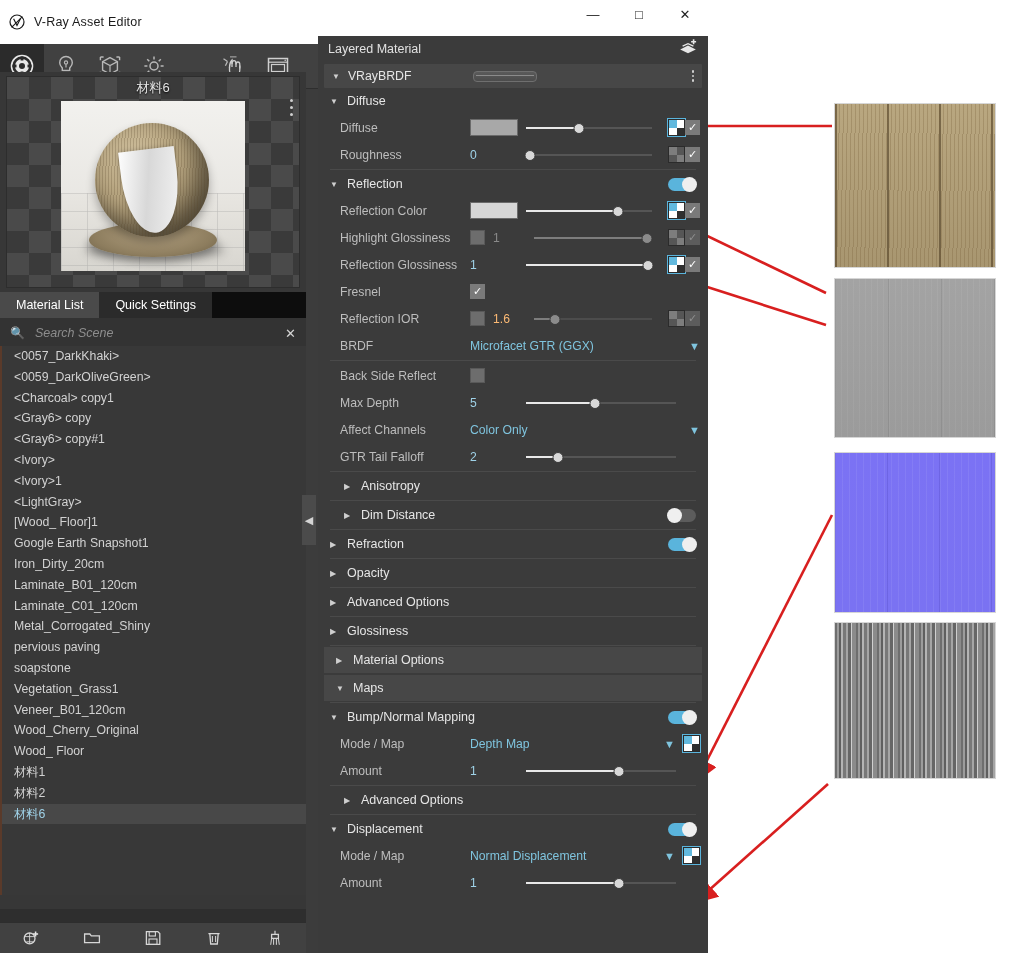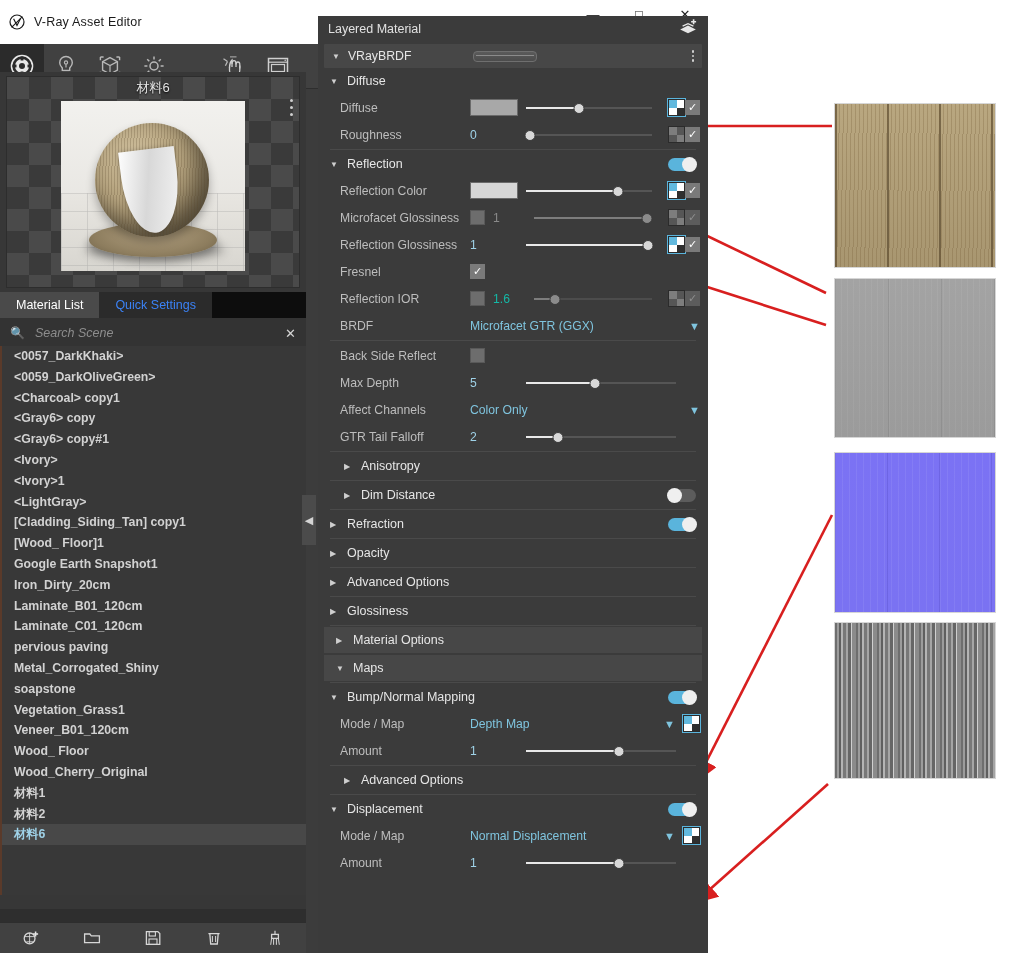--- a/index.html
+++ b/index.html
@@ -52,52 +52,52 @@
     background:linear-gradient(100deg,#fdfdfd 0%,#d8d8d8 45%,#f4f4f4 100%);
     box-shadow:0 0 5px rgba(0,0,0,.25);transform:rotate(-7deg);}
   .pv-base{position:absolute;left:28px;bottom:14px;width:128px;height:34px;border-radius:50%;
     background:radial-gradient(ellipse at 50% 35%, #b3a181 0%, #8d7d5e 65%, #6a5e46 100%);
     box-shadow:0 4px 9px rgba(0,0,0,.33);}
   .pv-shadow{position:absolute;left:24px;bottom:10px;width:140px;height:22px;border-radius:50%;
     background:rgba(0,0,0,.22);filter:blur(5px);}
 
   
   #tabs{display:flex;height:26px;background:#0d0d0d;margin-top:4px;}
-  .tab{padding:0 16px;display:flex;align-items:center;font-size:12.5px;color:#3b82f6;background:#0d0d0d;}
+  .tab{padding:0 16px;display:flex;align-items:center;font-size:12.5px;color:#ffffff;background:#0d0d0d;}
   .tab.active{background:#4a4a4a;color:#ffffff;}
   .tab:not(.active){background:#2b2b2b;}
   #tabs .tab-fill{flex:1;background:#0d0d0d;}
 
   
   #search-row{height:30px;background:#333333;display:flex;align-items:center;padding:0 10px;
     border-bottom:1px solid #2a2a2a;}
   #search-row .s-icon{color:#d6d6d6;font-size:12px;margin-right:8px;font-weight:bold;}
   #search-input{flex:1;background:transparent;border:0;outline:none;color:#8d8d8d;font-size:12.5px;
     font-style:italic;font-family:inherit;}
   #search-input::placeholder{color:#8d8d8d;font-style:italic;}
   #search-clear{color:#d6d6d6;font-size:13px;font-weight:bold;cursor:pointer;}
 
   
   #mat-list{position:absolute;left:0;right:0;top:274px;bottom:58px;background:#383838;overflow:hidden;
-    border-left:2px solid #5a3a2a;font-weight:bold;}
+    border-left:2px solid #5a3a2a;}
   .mat-item{height:20.8px;line-height:20.8px;padding-left:12px;font-size:12.3px;color:#d2d2d2;white-space:nowrap;}
   .mat-item.selected{background:#484848;color:#9fd2e8;}
 
   
   #bottom-bar{position:absolute;left:0;right:0;bottom:0;height:30px;background:#414141;display:flex;
     align-items:center;justify-content:space-around;border-top:1px solid #2d2d2d;}
   #bottom-strip{position:absolute;left:0;right:0;bottom:30px;height:14px;background:#2e2e2e;}
   .bi{width:34px;height:26px;display:flex;align-items:center;justify-content:center;}
 
   
   #collapse-handle{position:absolute;left:302px;top:495px;width:14px;height:50px;background:#4b4b4b;
     display:flex;align-items:center;justify-content:center;color:#d4d4d4;font-size:11px;z-index:6;}
 
   
-  #prop-pane{position:absolute;left:318px;top:16px;width:390px;bottom:0;background:#3b3b3b;overflow:hidden;}
+  #prop-pane{position:absolute;left:318px;top:36px;width:390px;bottom:0;background:#3b3b3b;overflow:hidden;}
   #prop-header{height:26px;display:flex;align-items:center;padding:0 10px;background:#3b3b3b;}
   #prop-header .ph-title{font-size:12.5px;color:#e2e2e2;flex:1;}
   #brdf-row{height:24px;margin:2px 6px 0 6px;background:#474747;display:flex;align-items:center;padding:0 8px;
     border-radius:1px;}
   #brdf-row .arrow{color:#cfcfcf;font-size:8px;margin-right:8px;}
   #brdf-row .name{font-size:12.3px;color:#e6e6e6;flex:0 0 auto;}
   #brdf-row .layerbar{width:62px;height:9px;margin-left:62px;border:1px solid #6f6f6f;border-radius:4px;
     background:linear-gradient(#5a5a5a,#4c4c4c);position:relative;}
   #brdf-row .layerbar:after{content:"";position:absolute;left:2px;right:2px;top:3px;height:1px;background:#8b8b8b;}
   #brdf-row .kebab{margin-left:auto;display:flex;flex-direction:column;gap:2px;}
@@ -305,33 +305,32 @@
 
     <div id="mat-list">
         <div class="mat-item">&lt;0057_DarkKhaki&gt;</div>
         <div class="mat-item">&lt;0059_DarkOliveGreen&gt;</div>
         <div class="mat-item">&lt;Charcoal&gt; copy1</div>
         <div class="mat-item">&lt;Gray6&gt; copy</div>
         <div class="mat-item">&lt;Gray6&gt; copy#1</div>
         <div class="mat-item">&lt;Ivory&gt;</div>
         <div class="mat-item">&lt;Ivory&gt;1</div>
         <div class="mat-item">&lt;LightGray&gt;</div>
-        <div class="mat-item">[Cladding_Siding_Tan] copy1</div>
         <div class="mat-item">[Wood_ Floor]1</div>
         <div class="mat-item">Google Earth Snapshot1</div>
         <div class="mat-item">Iron_Dirty_20cm</div>
         <div class="mat-item">Laminate_B01_120cm</div>
         <div class="mat-item">Laminate_C01_120cm</div>
+        <div class="mat-item">Metal_Corrogated_Shiny</div>
         <div class="mat-item">pervious paving</div>
-        <div class="mat-item">Metal_Corrogated_Shiny</div>
         <div class="mat-item">soapstone</div>
         <div class="mat-item">Vegetation_Grass1</div>
         <div class="mat-item">Veneer_B01_120cm</div>
+        <div class="mat-item">Wood_Cherry_Original</div>
         <div class="mat-item">Wood_ Floor</div>
-        <div class="mat-item">Wood_Cherry_Original</div>
         <div class="mat-item">材料1</div>
         <div class="mat-item">材料2</div>
         <div class="mat-item selected">材料6</div>
       </div>
 
     <div id="bottom-strip"></div>
     <div id="bottom-bar">
       <div class="bi">
         <svg width="18" height="18" viewBox="0 0 18 18">
           <circle cx="7.6" cy="9.4" r="5.4" fill="none" stroke="#d6d6d6" stroke-width="1.3"></circle>
@@ -453,21 +452,21 @@
       <span class="tex-slot active">
           <i></i>
           <i></i>
           <i></i>
           <i></i>
         </span>
       <span class="chk">✓</span>
     </div>
 
     <div class="row">
-      <span class="lbl">Microfacet Glossiness</span>
+      <span class="lbl">Highlight Glossiness</span>
       <span class="minibox"></span>
       <span class="val" style="width:33px;color:#8a8a8a">1</span>
       <span class="slider dim">
         <span class="track"></span>
           <span class="fill" style="width:96%"></span>
           <span class="knob" style="left:96%"></span>
       </span>
       <span class="tex-slot off">
           <i></i>
           <i></i>
@@ -495,21 +494,21 @@
     </div>
 
     <div class="row">
       <span class="lbl">Fresnel</span>
       <span class="chk">✓</span>
     </div>
 
     <div class="row">
       <span class="lbl">Reflection IOR</span>
       <span class="minibox"></span>
-      <span class="val" style="width:33px;color:#14b8a6">1.6</span>
+      <span class="val" style="width:33px;color:#fdba74">1.6</span>
       <span class="slider dim">
         <span class="track"></span>
           <span class="fill" style="width:18%"></span>
           <span class="knob" style="left:18%"></span>
       </span>
       <span class="tex-slot off">
           <i></i>
           <i></i>
           <i></i>
           <i></i>

